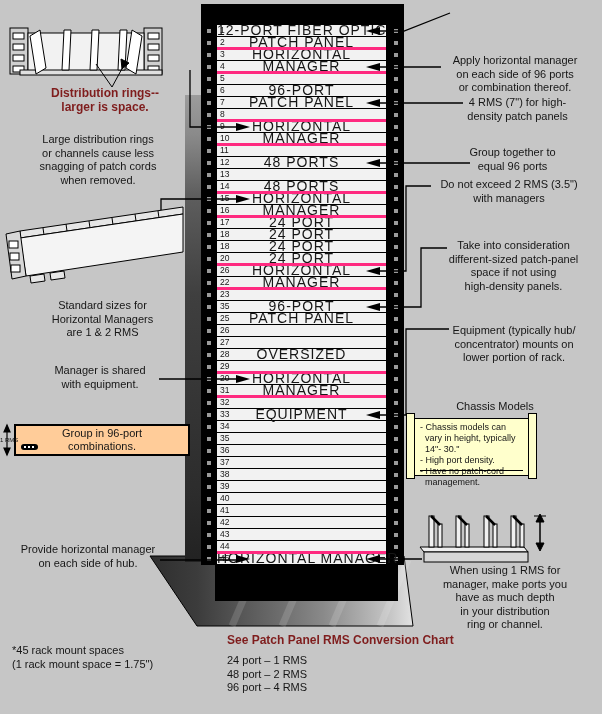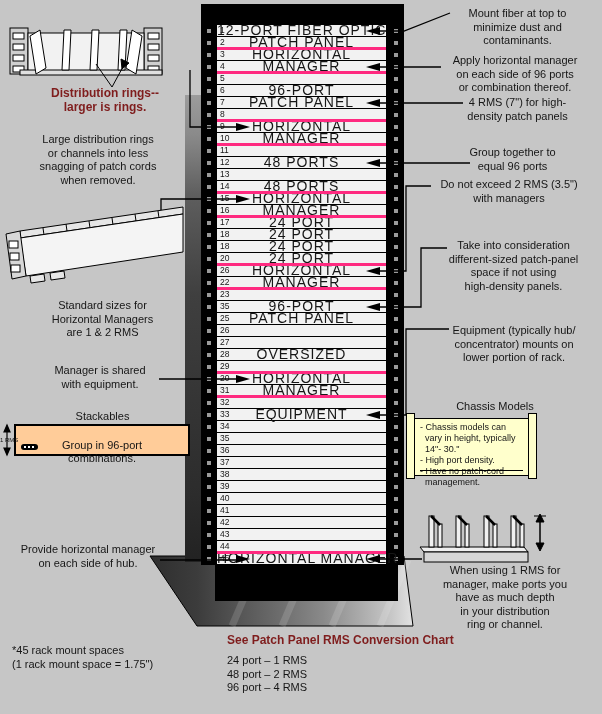--- a/index.html
+++ b/index.html
@@ -24,21 +24,21 @@
   .row .lbl{display:block;text-align:center;font-size:14px;line-height:11px;letter-spacing:1px;white-space:nowrap}
   .pinkline{position:absolute;left:0;width:169px;height:3px;background:#ff2a80;z-index:4}
   .chassis{position:absolute;left:406px;top:413px;width:131px;height:66px;z-index:3}
   .chassis .post{position:absolute;top:0;width:9px;height:66px;background:#ffffcc;border:1px solid #000;box-sizing:border-box}
   .chassis .post.pl{left:0}.chassis .post.pr{right:0}
   .chassis .panel{position:absolute;left:8px;right:8px;top:5px;bottom:3px;background:#ffffcc;border:1px solid #000;
     box-sizing:border-box;padding:3px 5px 0 5px;font-size:9px;line-height:11px;text-align:left}
   .chassis .panel div{padding-left:5px;text-indent:-5px}
   .chassis .innerline{position:absolute;left:14px;right:14px;bottom:8px;border-top:1px solid #000}
   .stackbox{position:absolute;left:14px;top:424px;width:176px;height:32px;background:#ffcc99;border:2px solid #000;
-    box-sizing:border-box;z-index:3;text-align:center;font-size:11px;line-height:13px;padding-top:13px}
+    box-sizing:border-box;z-index:3;text-align:center;font-size:11px;line-height:13px;padding-top:1px}
   .stackbox .pill{position:absolute;left:5px;bottom:4px;width:17px;height:6px;background:#000;border-radius:3px;
     background-image:radial-gradient(circle 1px at 4px 3px,#fff 99%,transparent),
       radial-gradient(circle 1px at 8px 3px,#fff 99%,transparent),
       radial-gradient(circle 1px at 12px 3px,#fff 99%,transparent),
       linear-gradient(#000,#000)}
   .onerms{position:absolute;left:0;top:437px;font-size:6px;line-height:6px;z-index:3}
 </style>
 </head>
 <body>
 
@@ -258,25 +258,20 @@
       <div class="pinkline" style="top: 118px;"></div>
       <div class="pinkline" style="top: 166px;"></div>
       <div class="pinkline" style="top: 190px;"></div>
       <div class="pinkline" style="top: 238px;"></div>
       <div class="pinkline" style="top: 262px;"></div>
       <div class="pinkline" style="top: 346px;"></div>
       <div class="pinkline" style="top: 370px;"></div>
       <div class="pinkline" style="top: 526px;"></div>
     </div>
 
-  <div class="txt" style="left:435px;top:7px;width:165px">
-      <div>Mount fiber at top to</div>
-      <div>minimize dust and</div>
-      <div>contaminants.</div>
-    </div>
   <div class="txt" style="left:430px;top:54px;width:170px">
       <div>Apply horizontal manager</div>
       <div>on each side of 96 ports</div>
       <div>or combination thereof.</div>
     </div>
   <div class="txt" style="left:435px;top:96px;width:165px">
       <div>4 RMS (7") for high-</div>
       <div>density patch panels</div>
     </div>
   <div class="txt" style="left:430px;top:146px;width:165px">
@@ -314,38 +309,37 @@
   <div class="txt" style="left:415px;top:564px;width:180px">
       <div>When using 1 RMS for</div>
       <div>manager, make ports you</div>
       <div>have as much depth</div>
       <div>in your distribution</div>
       <div>ring or channel.</div>
     </div>
 
   <div class="txt magenta" style="left:25px;top:86px;width:160px">
       <div>Distribution rings--</div>
-      <div>larger is rings.</div>
+      <div>larger is space.</div>
     </div>
   <div class="txt" style="left:8px;top:133px;width:180px">
       <div>Large distribution rings</div>
-      <div>or channels into less</div>
+      <div>or channels cause less</div>
       <div>snagging of patch cords</div>
       <div>when removed.</div>
     </div>
   <div class="txt" style="left:20px;top:299px;width:165px">
       <div>Standard sizes for</div>
       <div>Horizontal Managers</div>
       <div>are 1 &amp; 2 RMS</div>
     </div>
   <div class="txt" style="left:20px;top:364px;width:160px">
       <div>Manager is shared</div>
       <div>with equipment.</div>
     </div>
-  <div class="txt" style="left:20px;top:410px;width:165px">Stackables</div>
   <div class="stackbox">
     <div>
         <div>Group in 96-port</div>
         <div>combinations.</div>
       </div>
     <div class="pill"></div>
   </div>
   <div class="onerms">1 RMS</div>
   <div class="txt" style="left:8px;top:543px;width:160px">
       <div>Provide horizontal manager</div>

